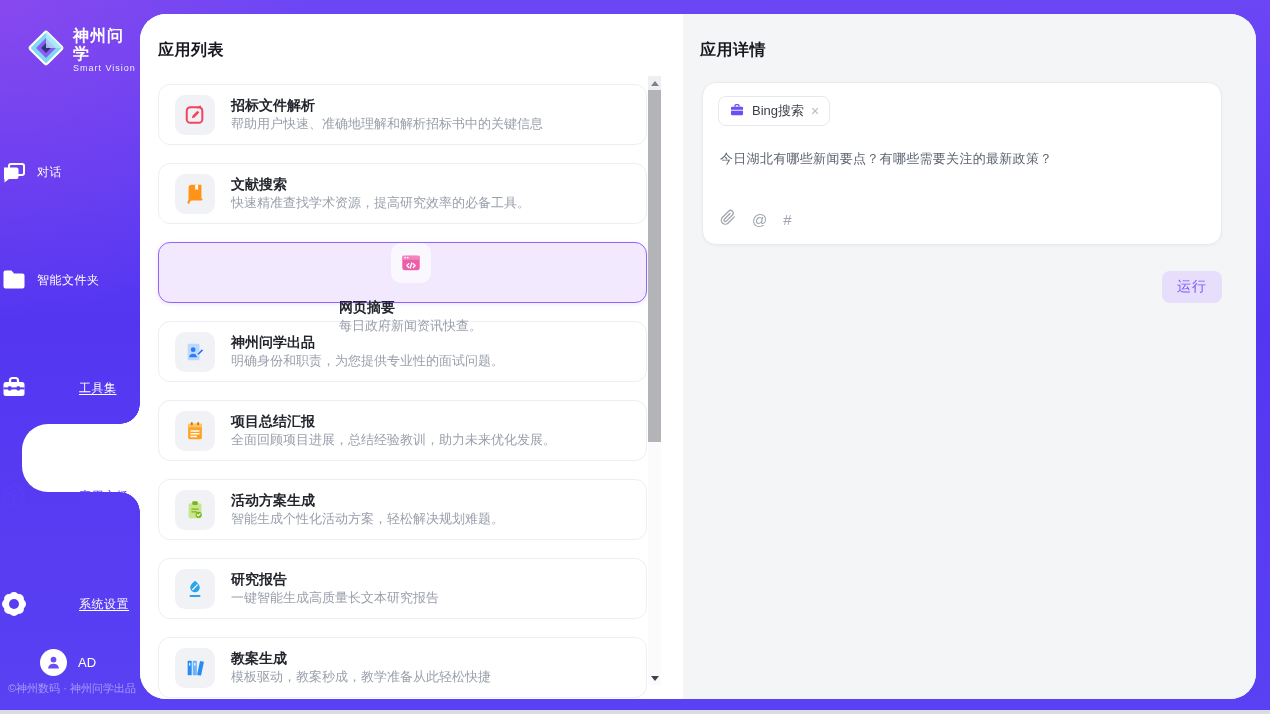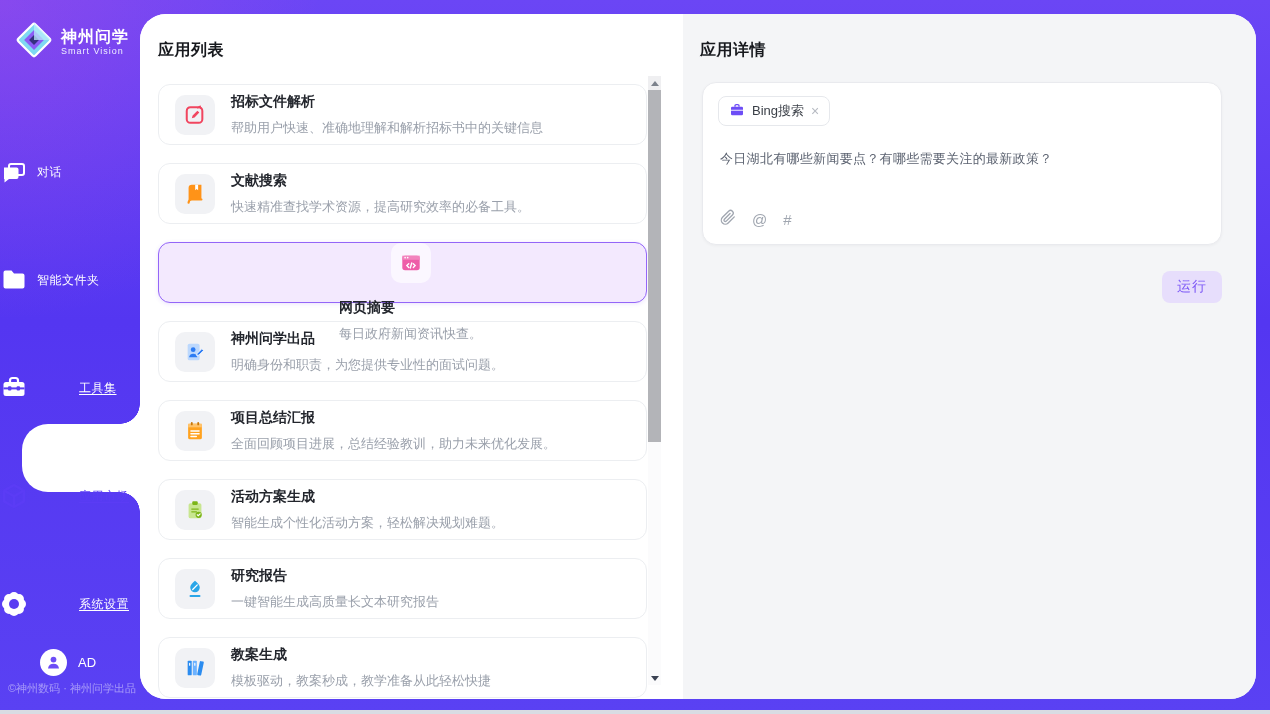--- a/index.html
+++ b/index.html
@@ -5,21 +5,21 @@
   * { margin:0; padding:0; box-sizing:border-box; }
   html,body { width:1270px; height:714px; overflow:hidden; }
   body { font-family:"Liberation Sans","DejaVu Sans",sans-serif; background:#d9dce3; }
   .page { position:relative; width:1270px; height:714px;
           background:linear-gradient(180deg,#6b46f5 0%,#5436f1 45%,#5a41f3 100%); overflow:hidden; }
   .page::before { content:''; position:absolute; inset:0;
           background:radial-gradient(circle at 0% 0%, rgba(210,80,220,.28), transparent 22%); pointer-events:none; }
 
   
   .sidebar { position:absolute; left:0; top:0; width:140px; height:710px; z-index:2; }
-  .logo { display:flex; align-items:center; gap:7px; padding:20px 0 0 14px; }
+  .logo { display:flex; align-items:center; gap:7px; padding:27px 0 0 14px;margin-left:12px; }
   .logo-text .t1 { color:#fff; font-size:16px; font-weight:bold; letter-spacing:1px; line-height:18px; }
   .logo-text .t2 { color:#eef; font-size:9px; letter-spacing:1px; }
   .nav { position:absolute; top:118px; left:0; right:0; }
   .nav-item { position:relative; height:108px; width:140px; display:flex; flex-direction:row;
               align-items:center; gap:9px; color:#fff; cursor:pointer; }
   .nav-item .ico { width:28px; height:28px; position:relative; z-index:1; display:flex; align-items:center; justify-content:center; }
   .nav-item .lbl { font-size:12px; position:relative; z-index:1; letter-spacing:.5px; }
   .nav-item .lbl.u { text-decoration:underline; text-underline-offset:2px;margin-left:42px; }
   .nav-item.active { color:#5b3cf5;font-family:Liberation Mono, monospace; }
   .bump { position:absolute; left:22px; right:0; top:-18px; bottom:58px; background:#fff;
@@ -52,21 +52,21 @@
   .detail-col .panel-title { left:17px; }
 
   
   .cards { position:absolute; top:70px; left:18px; width:489px; }
   .card { display:flex; align-items:center; gap:16px; height:61px; margin-bottom:18px; padding-left:16px;
           border:1px solid #eceef1; border-radius:12px; background:#fff; cursor:pointer; }
   .card.selected { background:#f3e9fe; border-color:#9466f8; box-shadow:0 1px 4px rgba(120,70,240,.15);flex-direction:column; }
   .app-ico { width:40px; height:40px; flex:none; border-radius:10px; background:#f1f2f5;
              display:flex; align-items:center; justify-content:center; }
   .card.selected .app-ico { background:#fbf7ff; }
-  .card-txt { display:flex; flex-direction:column; gap:8px; min-width:0; }
+  .card-txt { display:flex; flex-direction:column; gap:0; min-width:0; }
   .card-title { font-size:14px; font-weight:bold; color:#23262d; }
   .card-desc { font-size:13px; color:#9aa0ab; white-space:nowrap; }
 
   
   .scrollbar { position:absolute; top:62px; bottom:14px; right:22px; width:13px; background:#fbfbfc; }
   .sb-btn { position:absolute; left:0; width:13px; height:14px; background:#efeff1;
             display:flex; align-items:center; justify-content:center; cursor:pointer; }
   .sb-btn.up { top:0; } .sb-btn.down { bottom:0; background:transparent; }
   .tri-up { width:0; height:0; border-left:4px solid transparent; border-right:4px solid transparent;
             border-bottom:5px solid #7c828c; }

